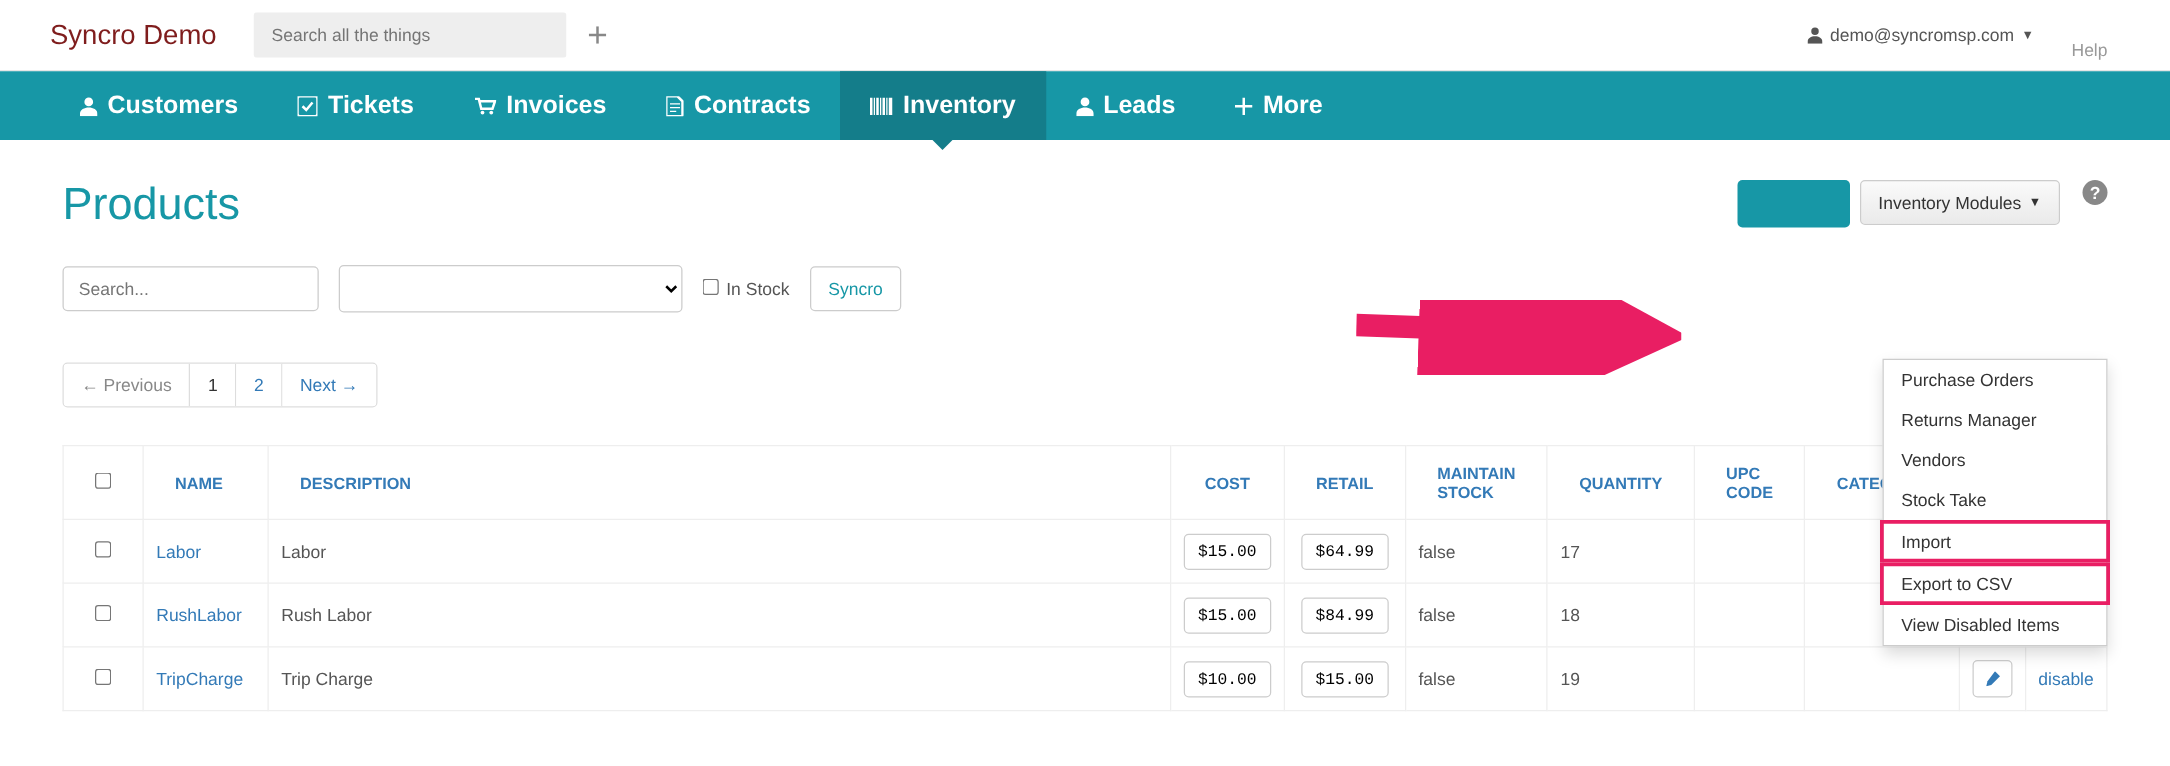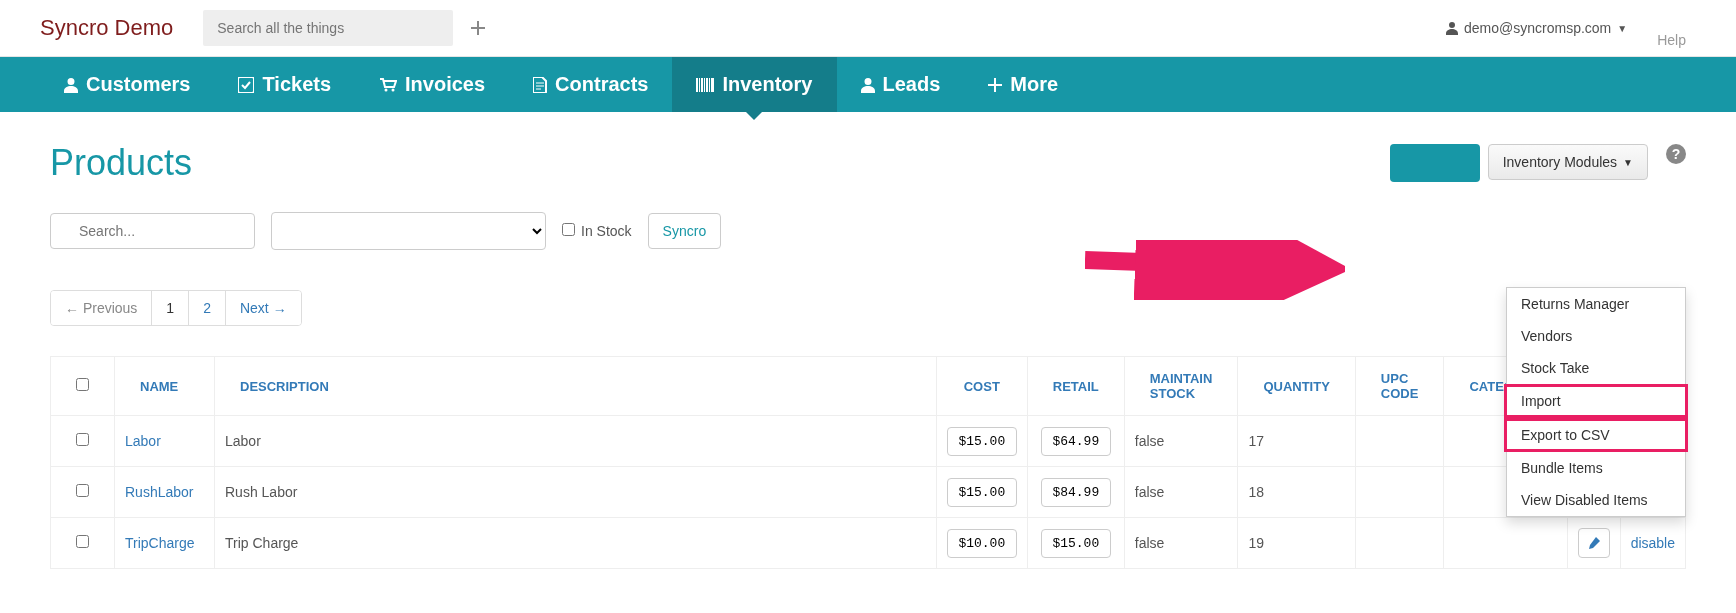--- a/index.html
+++ b/index.html
@@ -35,21 +35,21 @@
   
   .arrow { position: absolute; top: 128px; left: 1085px; z-index: 20; pointer-events: none; }
   
   
   .dropdown { position: absolute; top: 175px; right: 50px; width: 180px; background: #fff; border: 1px solid #ccc; box-shadow: 0 6px 12px rgba(0,0,0,.15); z-index: 15; }
   .dropdown-item { padding: 8px 14px; color: #333; font-size: 14px; cursor: pointer; }
   .dropdown-item.highlighted { border: 3px solid #e91e63; margin: 0 -3px; padding: 6px 14px; }
   
   
   .filters { display: flex; align-items: center; gap: 16px; margin-bottom: 40px; }
-  .search-input { border: 1px solid #ccc; border-radius: 4px; padding: 9px 28px; width: 205px; font-size: 14px; }
+  .search-input { border: 1px solid #ccc; border-radius: 4px; padding: 9px 12px; width: 205px; font-size: 14px; }
   .select-input { border: 1px solid #ccc; border-radius: 4px; padding: 9px 12px; width: 275px; font-size: 14px; background: #fff; }
   .checkbox-label { display: flex; align-items: flex-start; gap: 6px; color: #555; }
   .search-btn { border: 1px solid #ccc; background: #fff; padding: 9px 14px; border-radius: 4px; color: #1797a6; cursor: pointer; font-size: 14px; }
   
   
   .pagination { display: flex; gap: 0; margin-bottom: 30px; border: 1px solid #ddd; border-radius: 4px; width: fit-content; overflow: hidden; }
   .page-btn { padding: 9px 14px; border-right: 1px solid #ddd; color: #888; cursor: pointer; font-size: 14px; background: #fff; }
   .page-btn:last-child { border-right: none; }
   .page-btn.active { color: #333; }
   .page-btn.link { color: #337ab7; }
@@ -171,26 +171,26 @@
       <div class="hidden-teal-btn"></div>
       <div class="modules-btn">
         <span>Inventory Modules</span>
         <span class="caret" style="margin-left:6px;">▼</span>
       </div>
       <div class="help-icon">?</div>
     </div>
   </div>
 
   <div class="dropdown">
+    <div class="dropdown-item">Purchase Orders</div>
     <div class="dropdown-item">Returns Manager</div>
     <div class="dropdown-item">Vendors</div>
     <div class="dropdown-item">Stock Take</div>
     <div class="dropdown-item highlighted">Import</div>
     <div class="dropdown-item highlighted">Export to CSV</div>
-    <div class="dropdown-item">Bundle Items</div>
     <div class="dropdown-item">View Disabled Items</div>
   </div>
 
   <div class="filters">
     <input class="search-input" placeholder="Search..." style="">
     <select class="select-input"><option></option></select>
     <label class="checkbox-label">
       <input type="checkbox" style="">
       <span>In Stock</span>
     </label>

